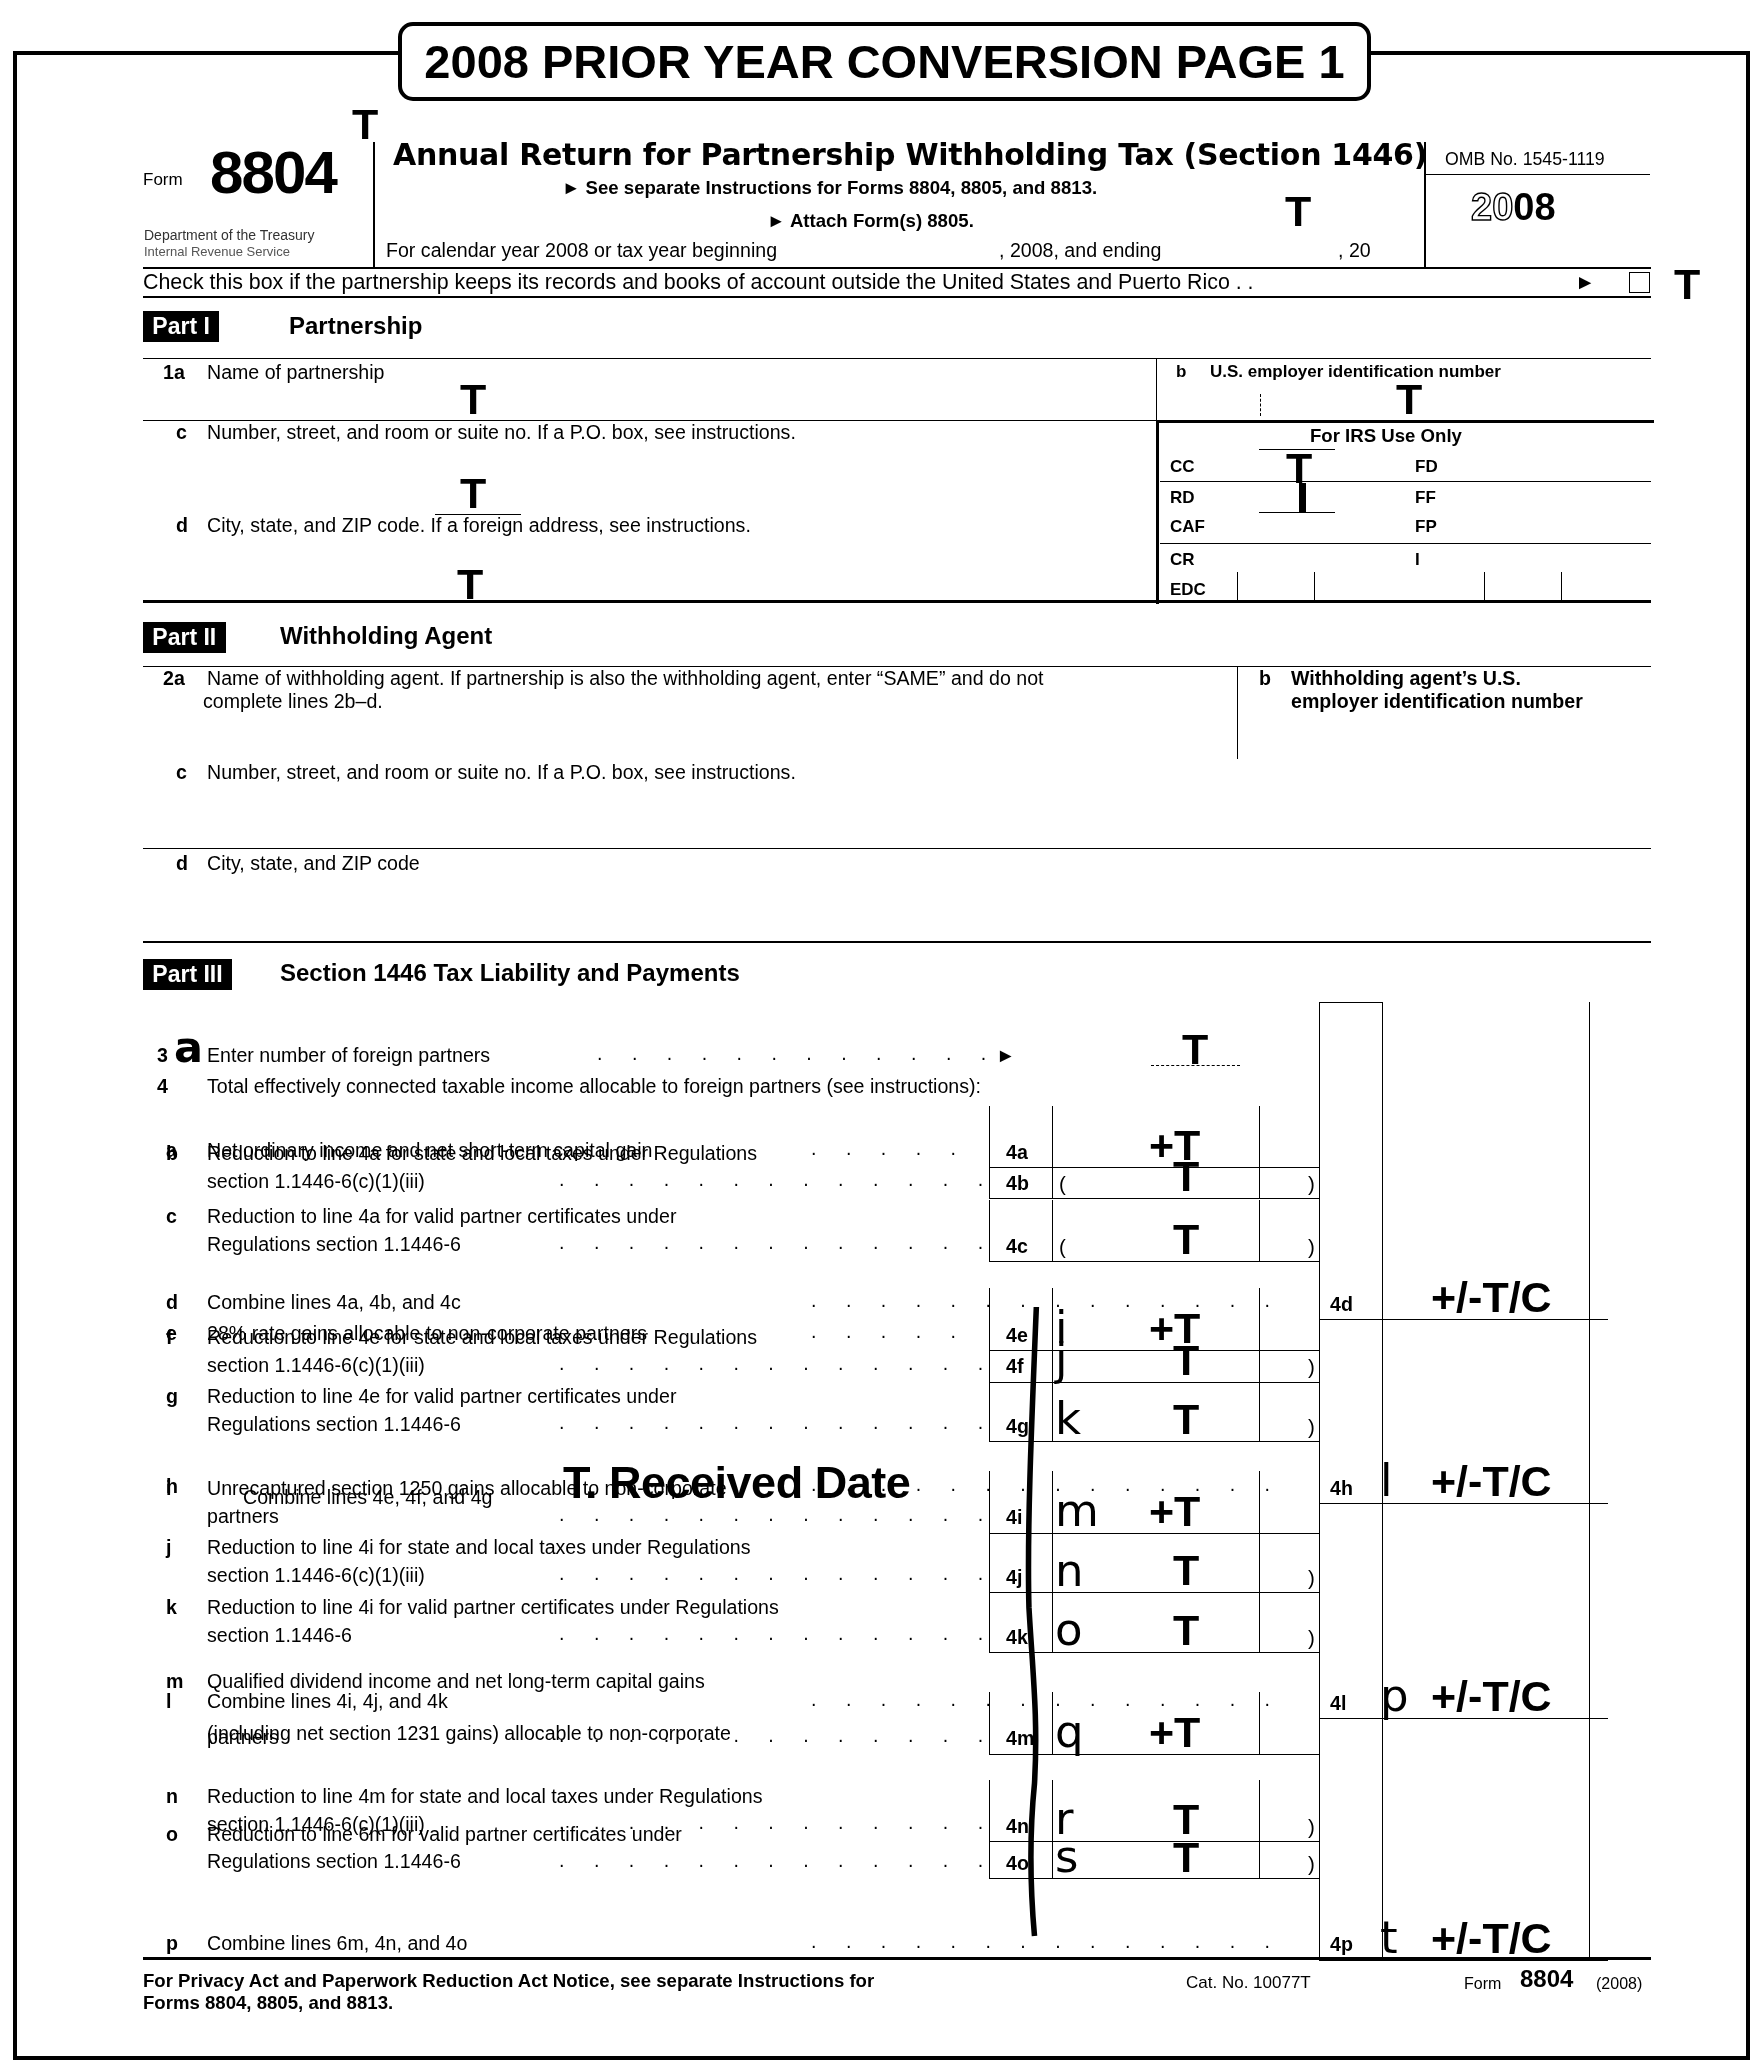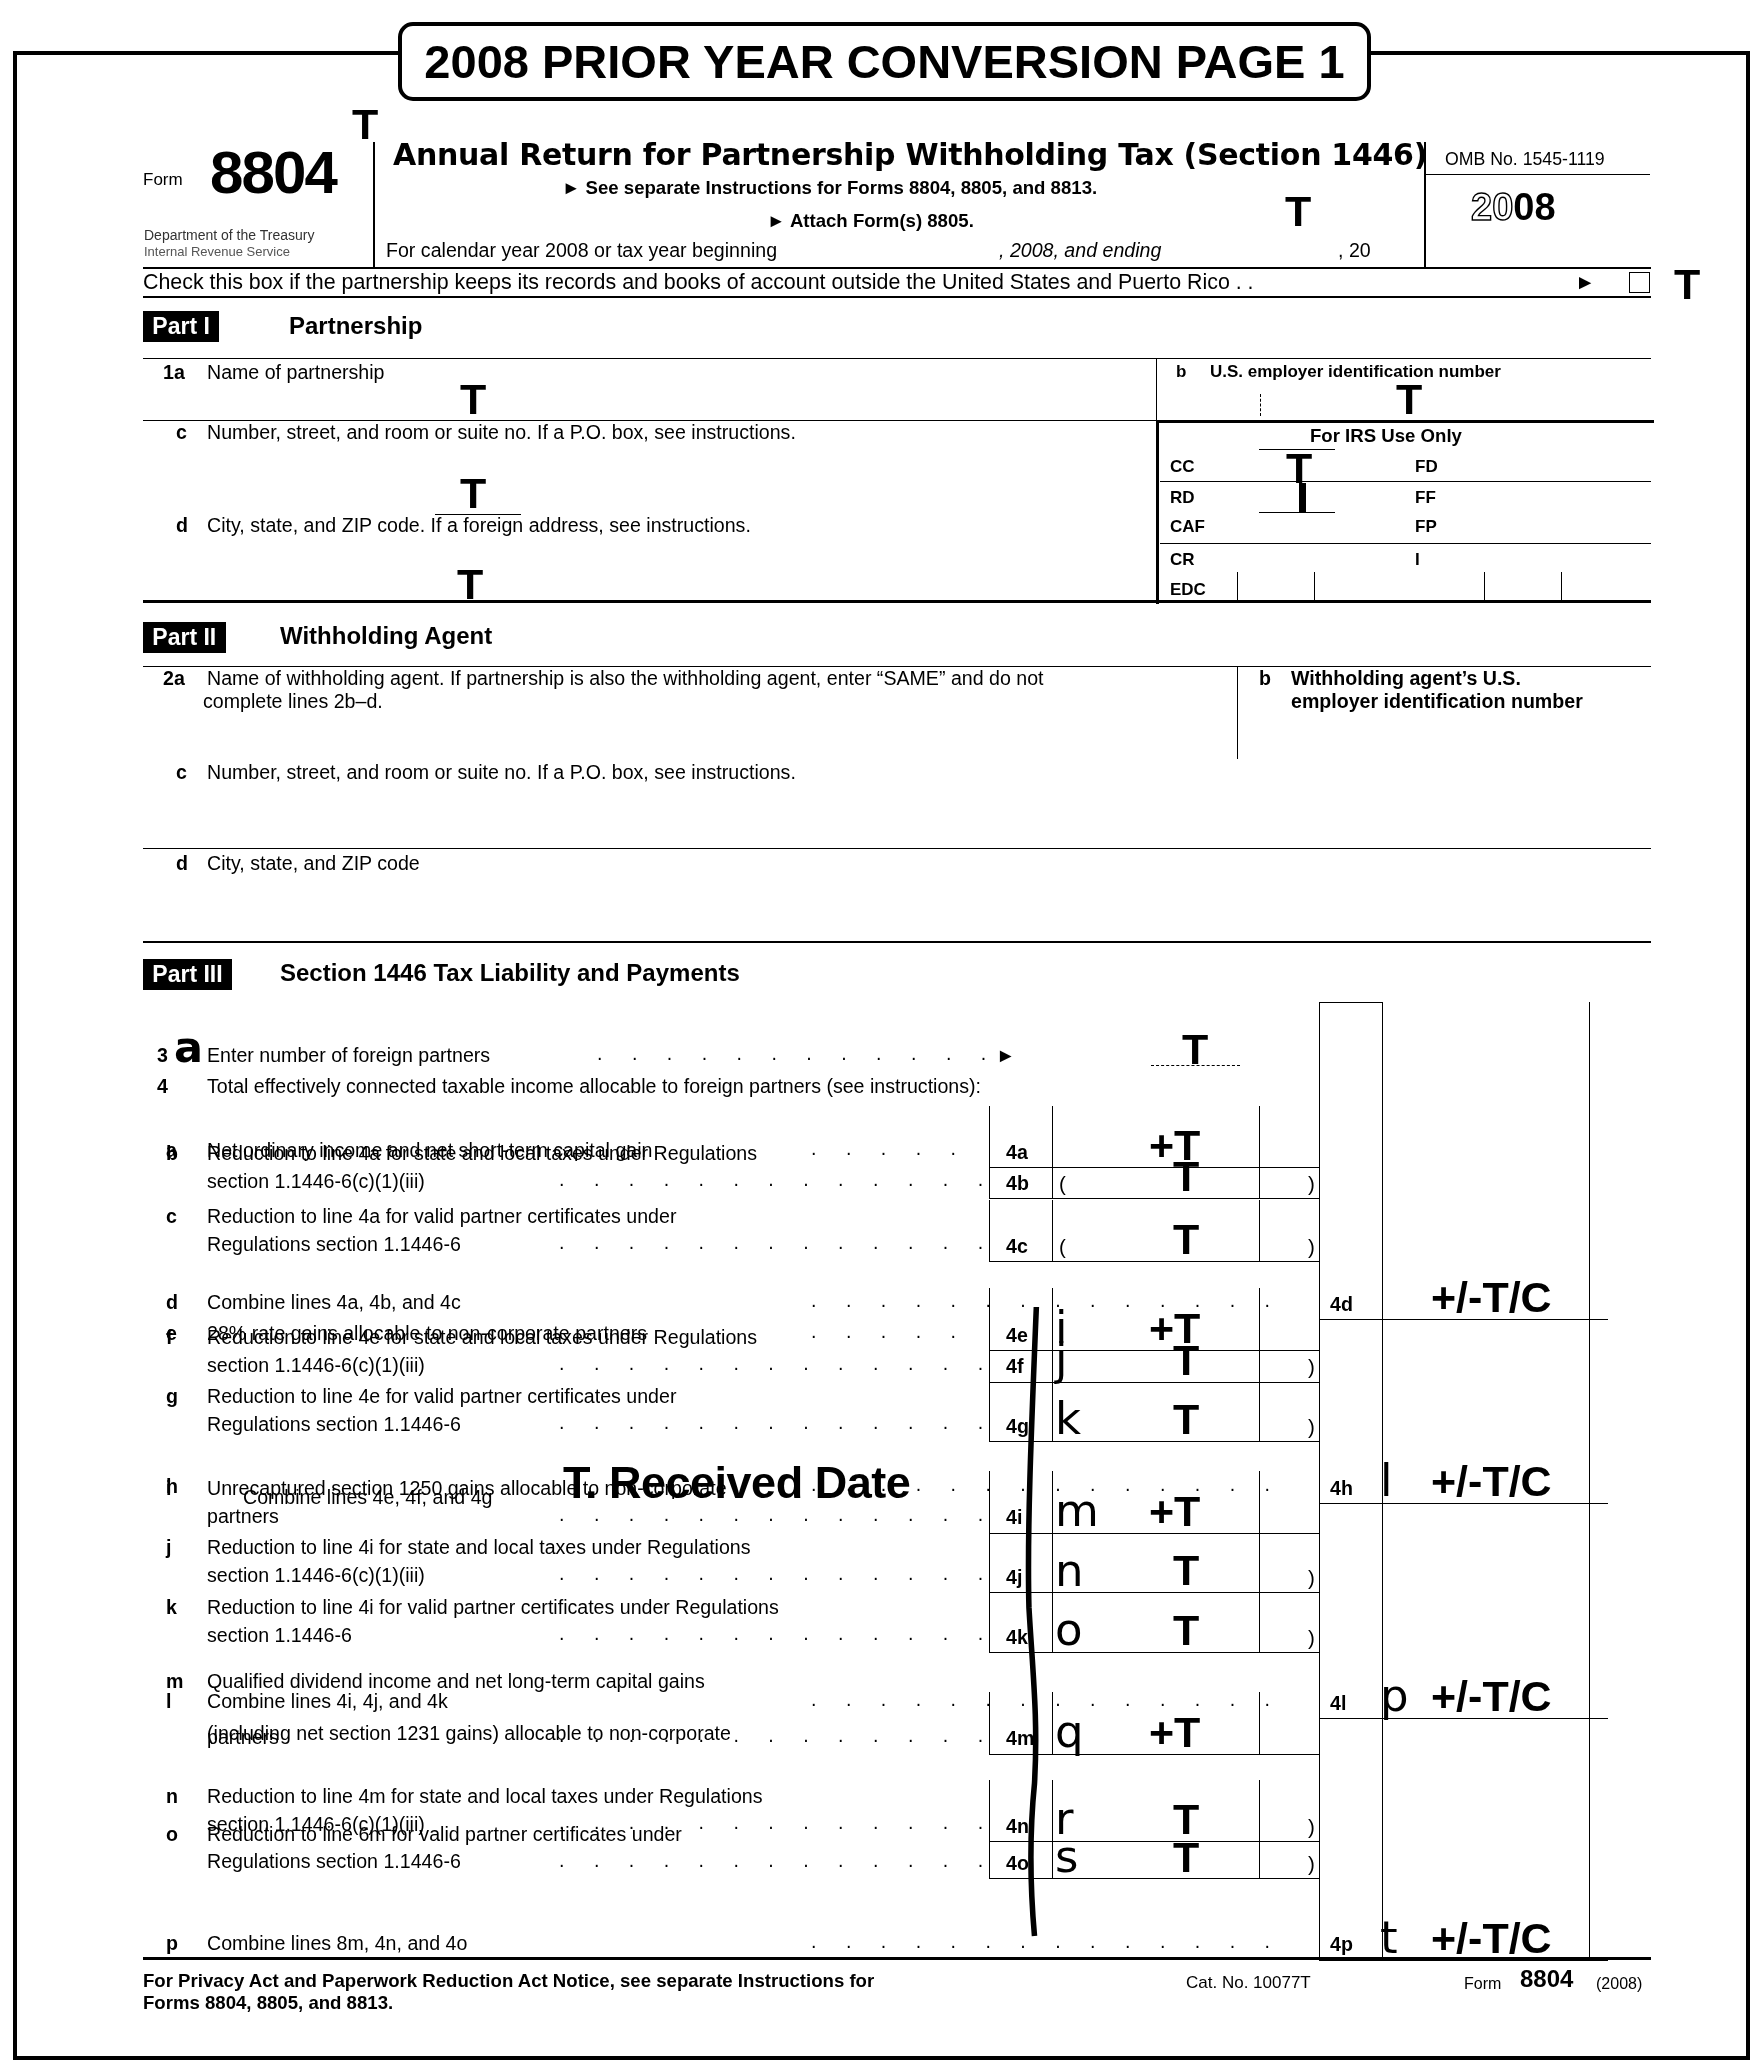--- a/index.html
+++ b/index.html
@@ -33,21 +33,21 @@
 <span class="mark" style="left:352px;top:103px;">T</span>
 <span class="txt" style="left:144px;top:227px;font-size:14px;color:#333;">Department of the Treasury</span>
 <span class="txt" style="left:144px;top:244px;font-size:13px;color:#555;">Internal Revenue Service</span>
 <div class="vl" style="left:373px;top:142px;height:126px;border-left-width:2.8px;"></div>
 
 <span class="abs" style="left:393px;top:137px;font-size:30px;font-weight:bold;white-space:nowrap;font-family:'DejaVu Sans',sans-serif;letter-spacing:-0.3px;">Annual Return for Partnership Withholding Tax (Section 1446)</span>
 <span class="txt" style="left:562px;top:177px;font-size:18.6px;font-weight:bold;">► See separate Instructions for Forms 8804, 8805, and 8813.</span>
 <span class="txt" style="left:767px;top:210px;font-size:18.6px;font-weight:bold;">► Attach Form(s) 8805.</span>
 <span class="mark" style="left:1285px;top:190px;">T</span>
 <span class="txt" style="left:386px;top:239px;">For calendar year 2008 or tax year beginning</span>
-<span class="txt" style="left:999px;top:239px;font-style:italic;">, 2008, and ending</span>
+<span class="txt" style="left:999px;top:239px;">, 2008, and ending</span>
 <span class="txt" style="left:1338px;top:239px;">, 20</span>
 <div class="vl" style="left:1424px;top:142px;height:126px;border-left-width:2.8px;"></div>
 <span class="txt" style="left:1445px;top:149px;font-size:17.7px;">OMB No. 1545-1119</span>
 <div class="hl" style="left:1426px;top:174px;width:224px;"></div>
 <div class="abs" style="left:1471px;top:188px;font-size:38px;font-weight:bold;line-height:1;">
   <span style="color:#fff;-webkit-text-stroke:1.4px #000;">20</span><span>08</span>
 </div>
 
 <div class="hl med" style="left:143px;top:267px;width:1508px;"></div>
 <span class="txt" style="left:143px;top:270px;font-size:21.4px;">Check this box if the partnership keeps its records and books of account outside the United States and Puerto Rico .  .</span>
@@ -320,21 +320,21 @@
     <div class="vl" style="left:1052px;top:1817px;height:62px;"></div>
     <div class="vl" style="left:1259px;top:1817px;height:62px;"></div>
     <div class="hl" style="left:989px;top:1878px;width:330px;"></div>
     <span class="boxlbl" style="left:1006px;top:1852px;">4o</span>
     <div class="abs" style="left:1052px;top:1841px;width:268px;height:37px;"></div>
     <span class="mark" style="left:1173px;top:1836px;">T</span>
     <span class="paren" style="left:1059px;top:1852px;"></span>
     <span class="paren" style="left:1308px;top:1852px;">)</span>
     <span class="hand" style="left:1055px;top:1834px;">s</span>
     <span class="txt" style="left:166px;top:1932px;font-weight:bold;">p</span>
-    <span class="txt" style="left:207px;top:1932px;">Combine lines 8m, 4n, and 4o</span>
+    <span class="txt" style="left:207px;top:1932px;">Combine lines 6m, 4n, and 4o</span>
     <span class="dots" style="left:811px;top:1930px;width:489px;">. . . . . . . . . . . . . . . . . . . . . . . . . . . . . .</span>
     <span class="boxlbl" style="left:1330px;top:1933px;">4p</span>
     <div class="hl" style="left:1319px;top:1960px;width:289px;"></div>
     <div class="abs" style="left:1382px;top:1922px;width:207px;height:37px;"></div>
     <span class="mark" style="left:1431px;top:1917px;">+/-T/C</span>
     <span class="hand" style="left:1380px;top:1915px;">t</span>
   </div>
 
 <svg class="abs" style="left:1016px;top:1300px;" width="37" height="643" viewBox="0 0 40 690">
   <path d="M22 5 C 16 150, 12 250, 14 330 C 18 400, 24 450, 20 520 C 14 580, 16 640, 20 685" fill="none" stroke="#000" stroke-width="6"></path>

